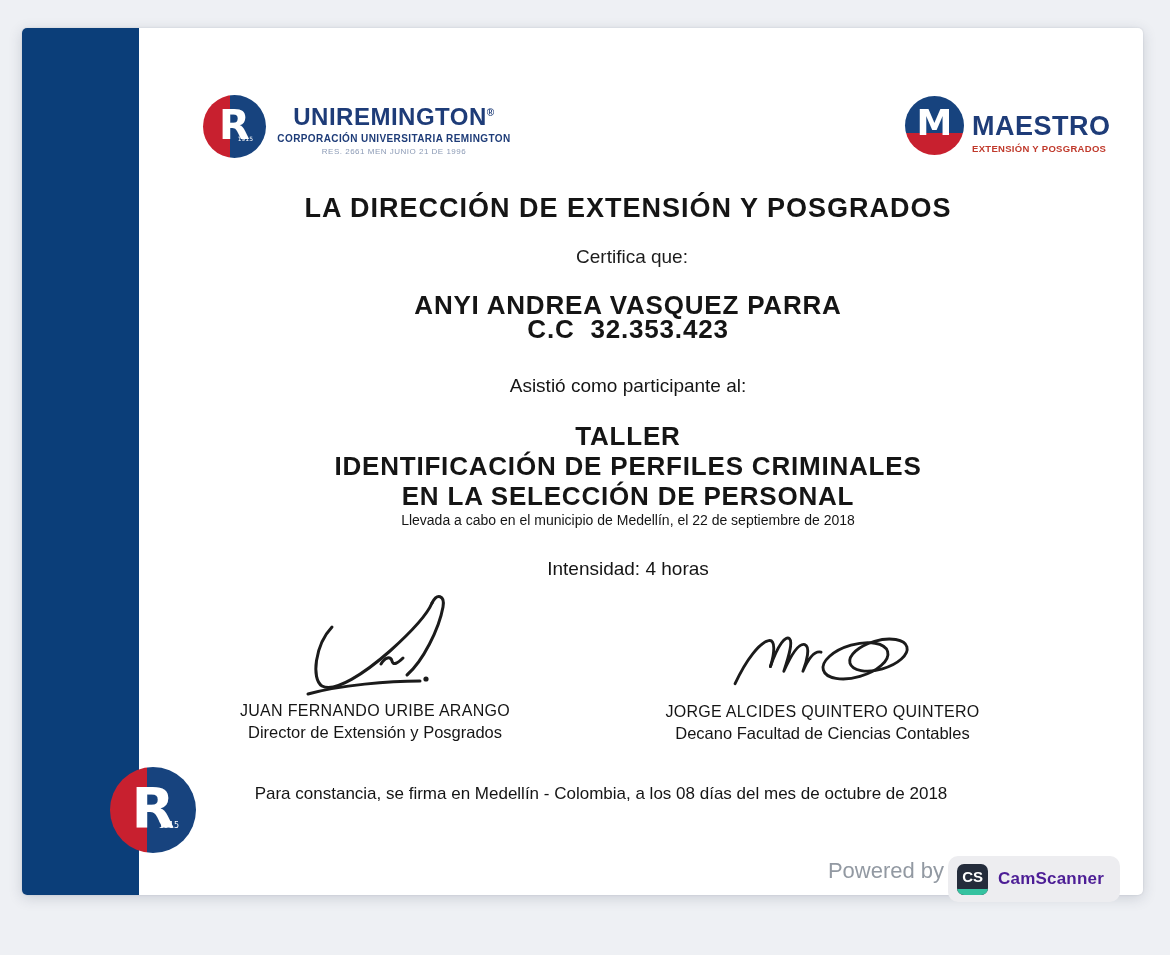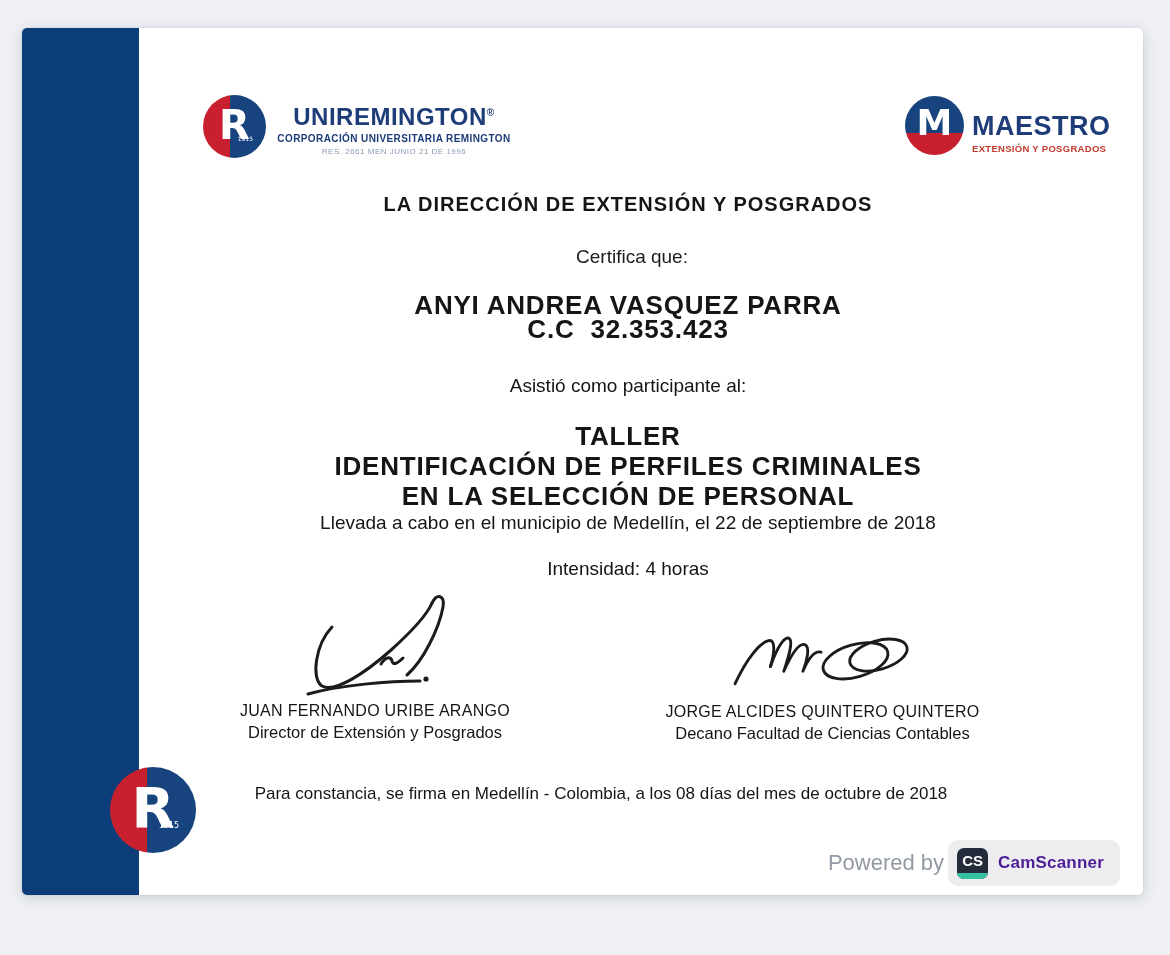--- a/index.html
+++ b/index.html
@@ -54,47 +54,47 @@
   .uniremington-name sup { font-size:10px; }
   .uniremington-sub { font-size:10px; font-weight:bold; letter-spacing:.4px; margin-top:2px; white-space:nowrap; }
   .uniremington-res { font-size:8px; color:#8b9ab5; letter-spacing:.5px; margin-top:3px; white-space:nowrap; }
 
   .maestro-text { position:absolute; left:950px; top:83px; width:150px; color:#1e3c78; }
   .maestro-name { font-size:27px; font-weight:bold; letter-spacing:.5px; }
   .maestro-sub { font-size:9.5px; font-weight:bold; color:#c0392b; letter-spacing:.3px; margin-top:1px; white-space:nowrap; }
 
   
   .line { position:absolute; left:117px; right:26px; text-align:center; }
-  .t-title   { top:165px; font-size:20px; font-weight:bold; letter-spacing:1px; }
+  .t-title   { top:165px; font-size:27px; font-weight:bold; letter-spacing:1px; }
   .t-certifica { top:218px; font-size:19px; color:#1c1c1c;margin-left:8px; }
   .t-name    { top:262px; font-size:26px; font-weight:bold; letter-spacing:.8px; }
   .t-cc      { top:286px; font-size:26px; font-weight:bold; letter-spacing:.8px; white-space:pre; }
   .t-asistio { top:347px; font-size:19px; }
   .t-event   { top:393px; font-size:26px; font-weight:bold; letter-spacing:.8px; line-height:30px; }
-  .t-llevada { top:484px; font-size:19px; }
+  .t-llevada { top:484px; font-size:14px; }
   .t-intensidad { top:530px; font-size:19px; }
 
   
   .sig-block { position:absolute; text-align:center; }
   .sig-left  { left:178px; top:565px; width:350px; }
   .sig-right { left:618px; top:585px; width:365px; }
   .sig-svg   { display:block; margin:0 auto; }
   .sig-left  .sig-svg { width:160px; height:105px; }
   .sig-right .sig-svg { width:200px; height:86px; }
   .sig-name { font-size:16px; letter-spacing:.3px; margin-top:4px; white-space:nowrap; }
   .sig-role { font-size:16.5px; margin-top:3px; white-space:nowrap; }
 
   
   .t-attestation { position:absolute; left:117px; right:80px; top:756px; text-align:center; font-size:17px; }
 
   .watermark { position:absolute; right:23px; top:812px; display:flex; align-items:center; gap:4px; }
   .powered-by { font-size:22px; color:#9299a2; }
   .cs-badge {
     display:flex; align-items:center; gap:10px; background:#ededf0;
-    border-radius:10px; padding:7px 16px 7px 9px; height:46px;
+    border-radius:10px; padding:7px 16px 7px 9px; height:46px;margin-top:16px;
   }
   .cs-icon {
     position:relative; width:31px; height:31px; background:#242c3b; border-radius:7px;
     color:#ffffff; font-weight:bold; font-size:15px;
     display:flex; align-items:center; justify-content:center; padding-bottom:5px;
     overflow:hidden;
   }
   .cs-icon::after {
     content:""; position:absolute; left:0; right:0; bottom:0; height:6px;
     background:#35c2a0; border-radius:0 0 7px 7px;

